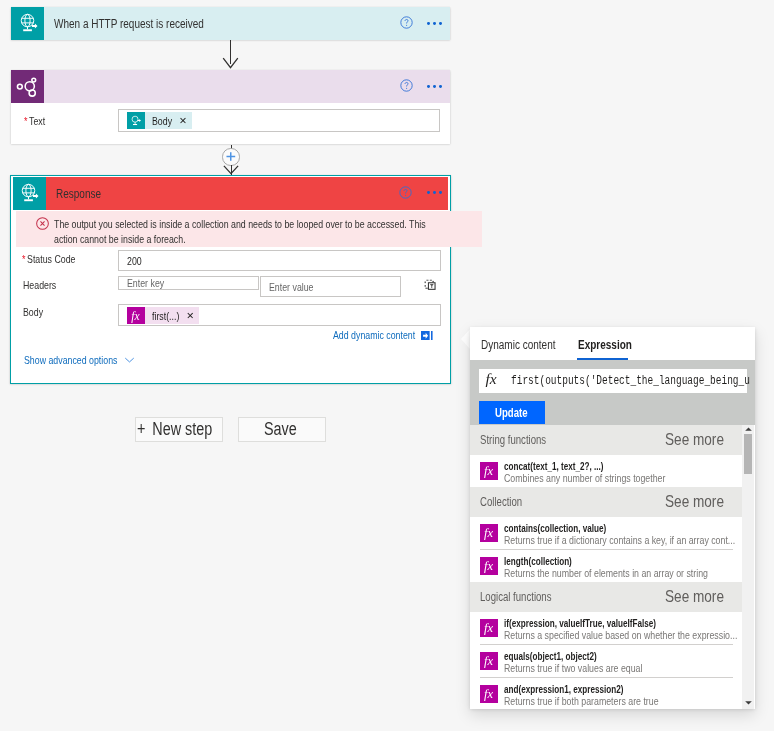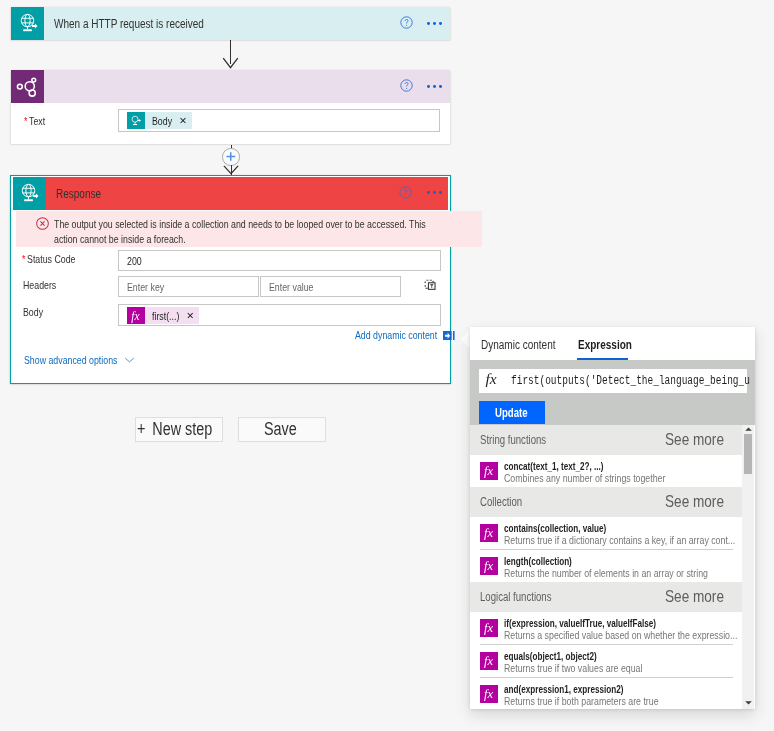--- a/index.html
+++ b/index.html
@@ -208,21 +208,21 @@
     </div>
 
     <div class="flabel" style="left:11px;top:77.5px;"><span class="t" style="margin-right: -10.6925px;"><span class="req">*</span><span style="padding-left:2px;">Status Code</span></span></div>
     <div class="txtbox" style="left:106.5px;top:74.5px;width:323px;height:21px;">
       <span class="val">
           <span class="t" style="margin-right: -2.9375px;">200</span>
         </span>
     </div>
 
     <div class="flabel" style="left:11.5px;top:103.5px;"><span class="t" style="margin-right: -6.6525px;">Headers</span></div>
-    <div class="txtbox" style="left:106.5px;top:100.5px;width:141px;height:21px;">
+    <div class="txtbox" style="left:106.5px;top:100.5px;width:141px;height:14px;">
       <span class="ph">
           <span class="t" style="margin-right: -7.435px;">Enter key</span>
         </span>
     </div>
     <div class="txtbox" style="left:248.5px;top:100.5px;width:141px;height:21px;">
       <span class="ph">
           <span class="t" style="margin-right: -8.905px;">Enter value</span>
         </span>
     </div>
     <svg style="position:absolute;left:412.5px;top:103.5px;" width="12" height="12" viewBox="0 0 12 12">
@@ -240,21 +240,21 @@
 
     <div class="flabel" style="left:11.5px;top:130.5px;"><span class="t" style="margin-right: -4.0125px;">Body</span></div>
     <div class="txtbox" style="left:106.5px;top:128.5px;width:323px;height:22px;">
       <span class="token" style="left:8px;top:2px;background:#f3dff0;">
         <span class="tk-ic" style="background:#b4009e;font-family:'Liberation Serif',serif;font-style:italic;font-size:11.5px;color:#fff;">fx</span>
         <span class="tk-label"><span class="t" style="margin-right: -5.475px;">first(...)</span></span>
         <span class="tk-x">✕</span>
       </span>
     </div>
 
-    <div style="position:absolute;left:344px;top:153.5px;display:flex;align-items:center;">
+    <div style="position:absolute;left:322px;top:153.5px;display:flex;align-items:center;">
       <span class="link"><span class="t" style="margin-right: -16.4375px;">Add dynamic content</span></span>
       <svg width="12.1" height="9.5" viewBox="0 0 14 11" style="margin-left:1.5px;">
         <rect x="0" y="0" width="10" height="11" fill="#1267df"></rect>
         <path d="M5.4 2.0 L8.2 5.5 L5.4 9.0 L5.4 6.7 L2.4 6.7 L2.4 4.3 L5.4 4.3 Z" fill="#ffffff"></path>
         <rect x="11.6" y="0" width="1.8" height="11" fill="#1267df"></rect>
       </svg>
     </div>
 
     <div style="position:absolute;left:13.4px;top:178.5px;display:flex;align-items:center;">
       <span class="link"><span class="t" style="margin-right: -18.69px;">Show advanced options</span></span>

